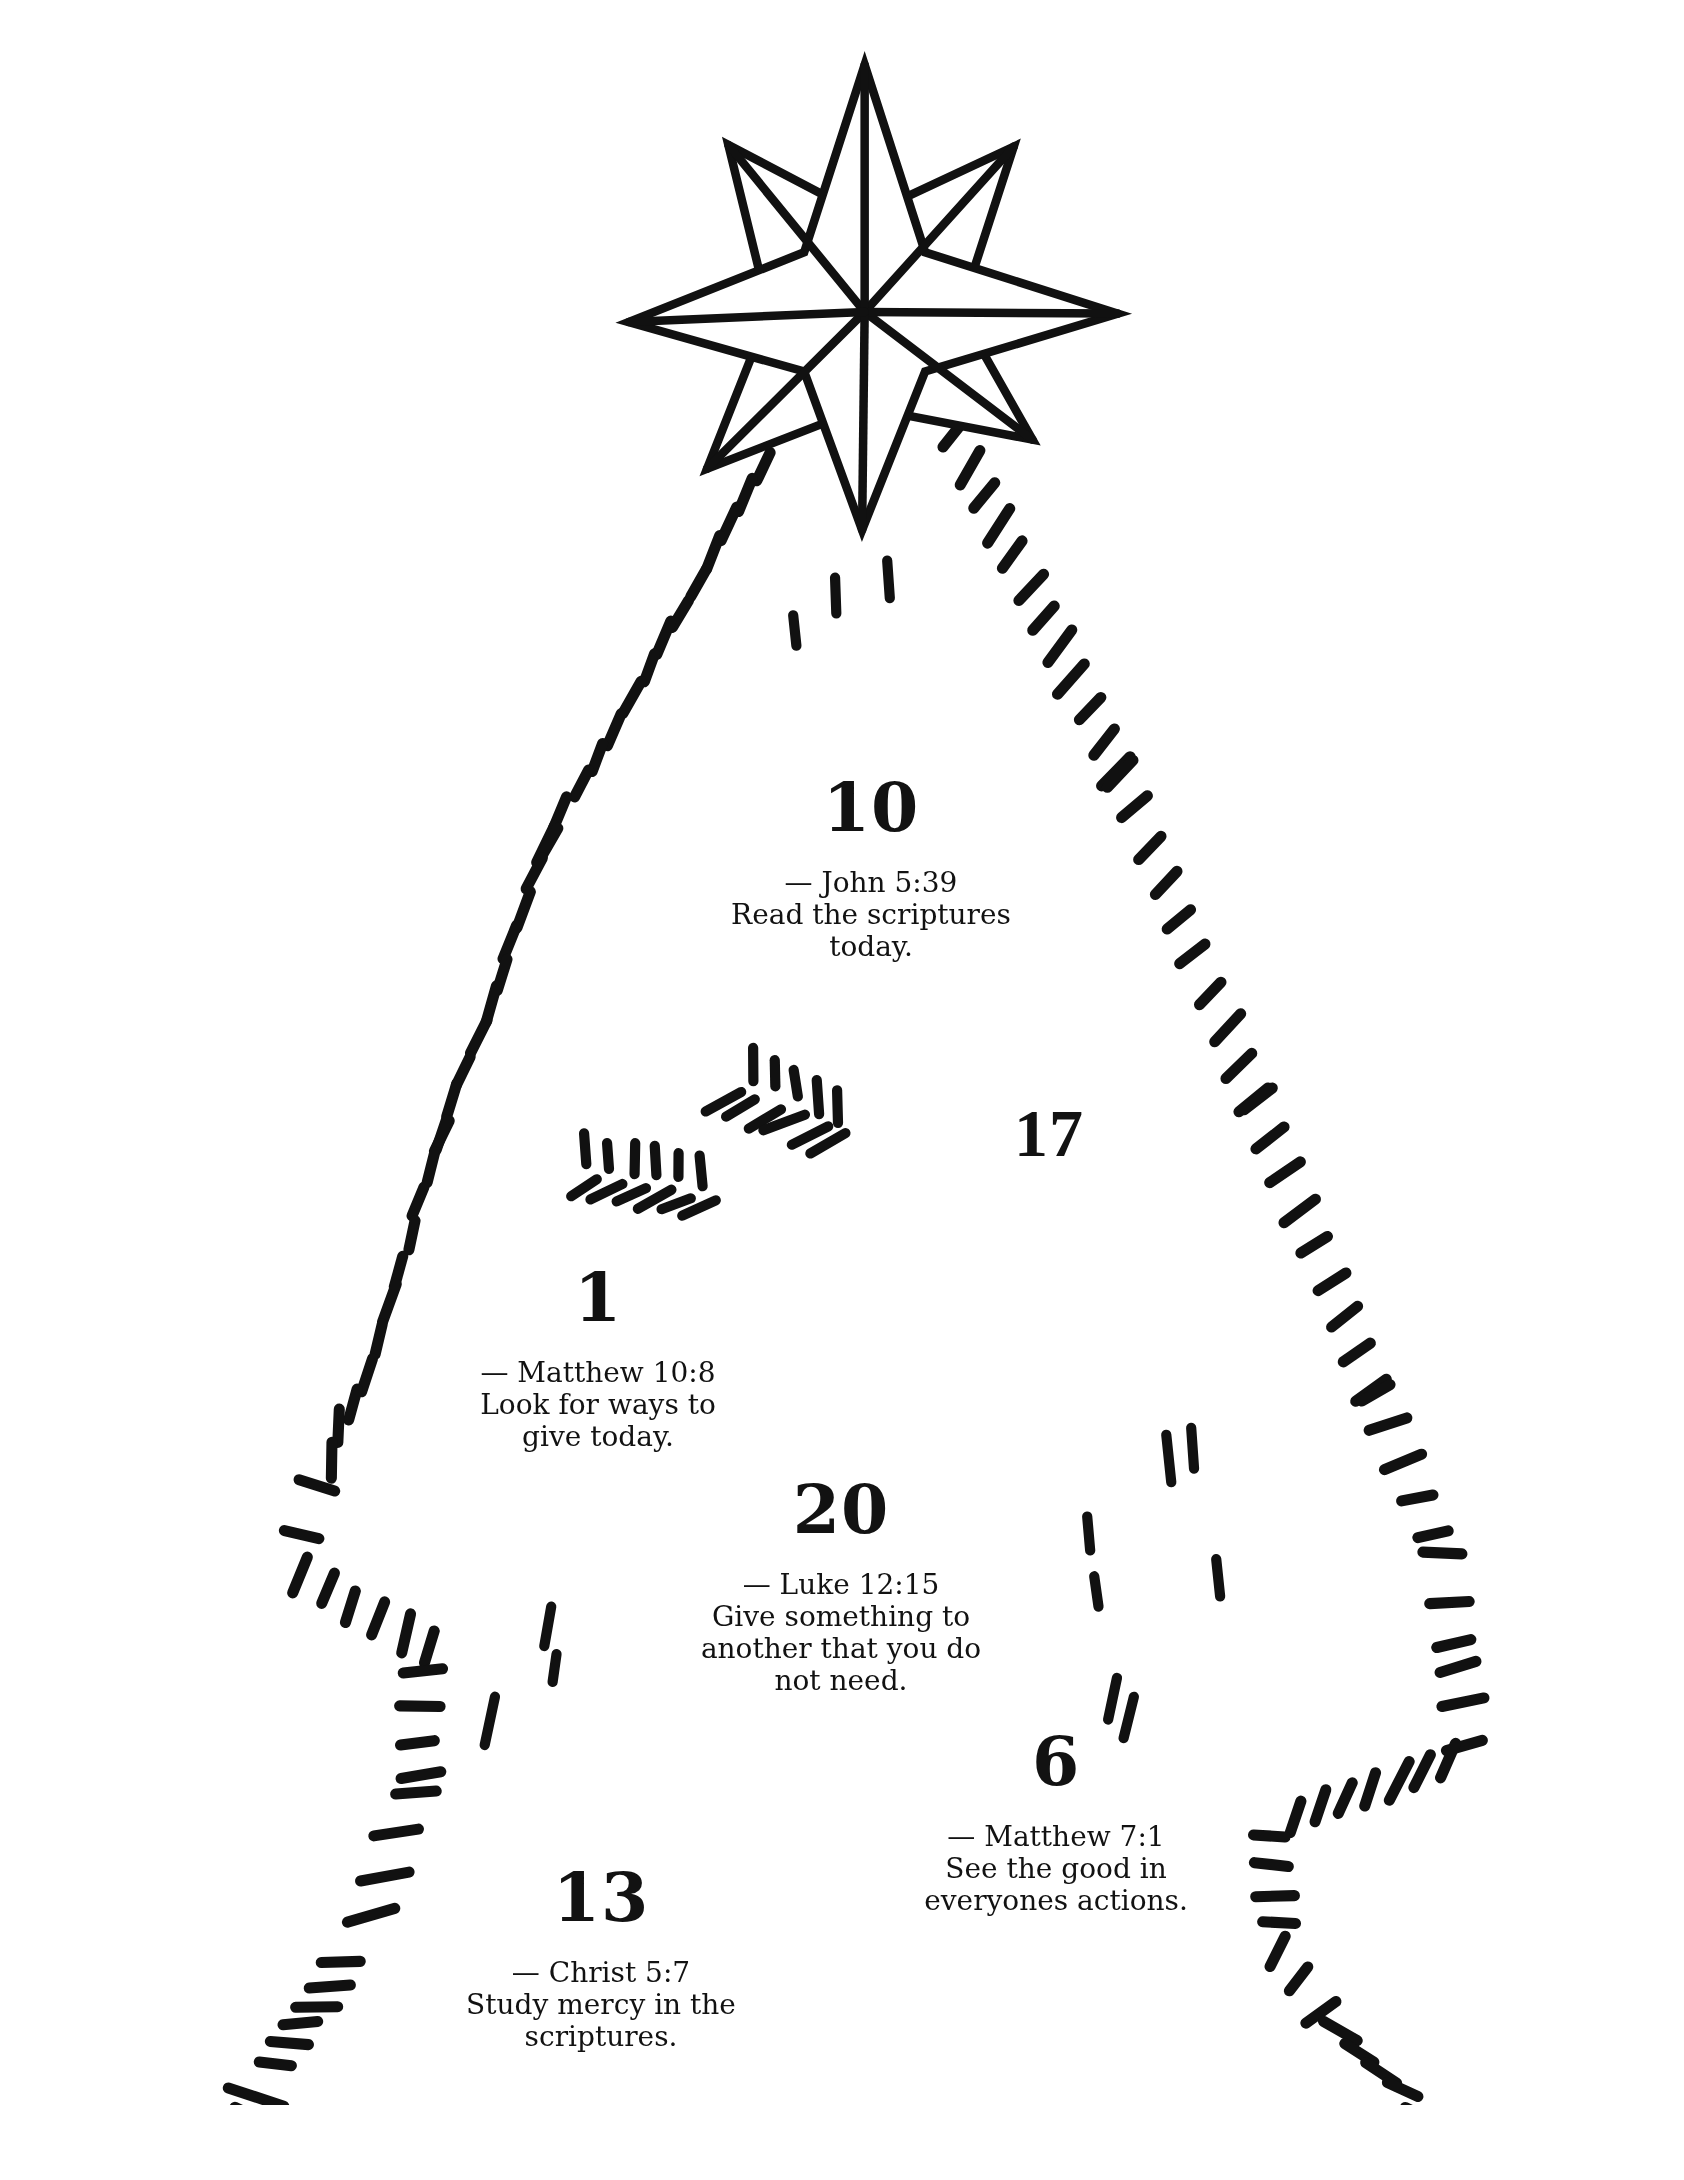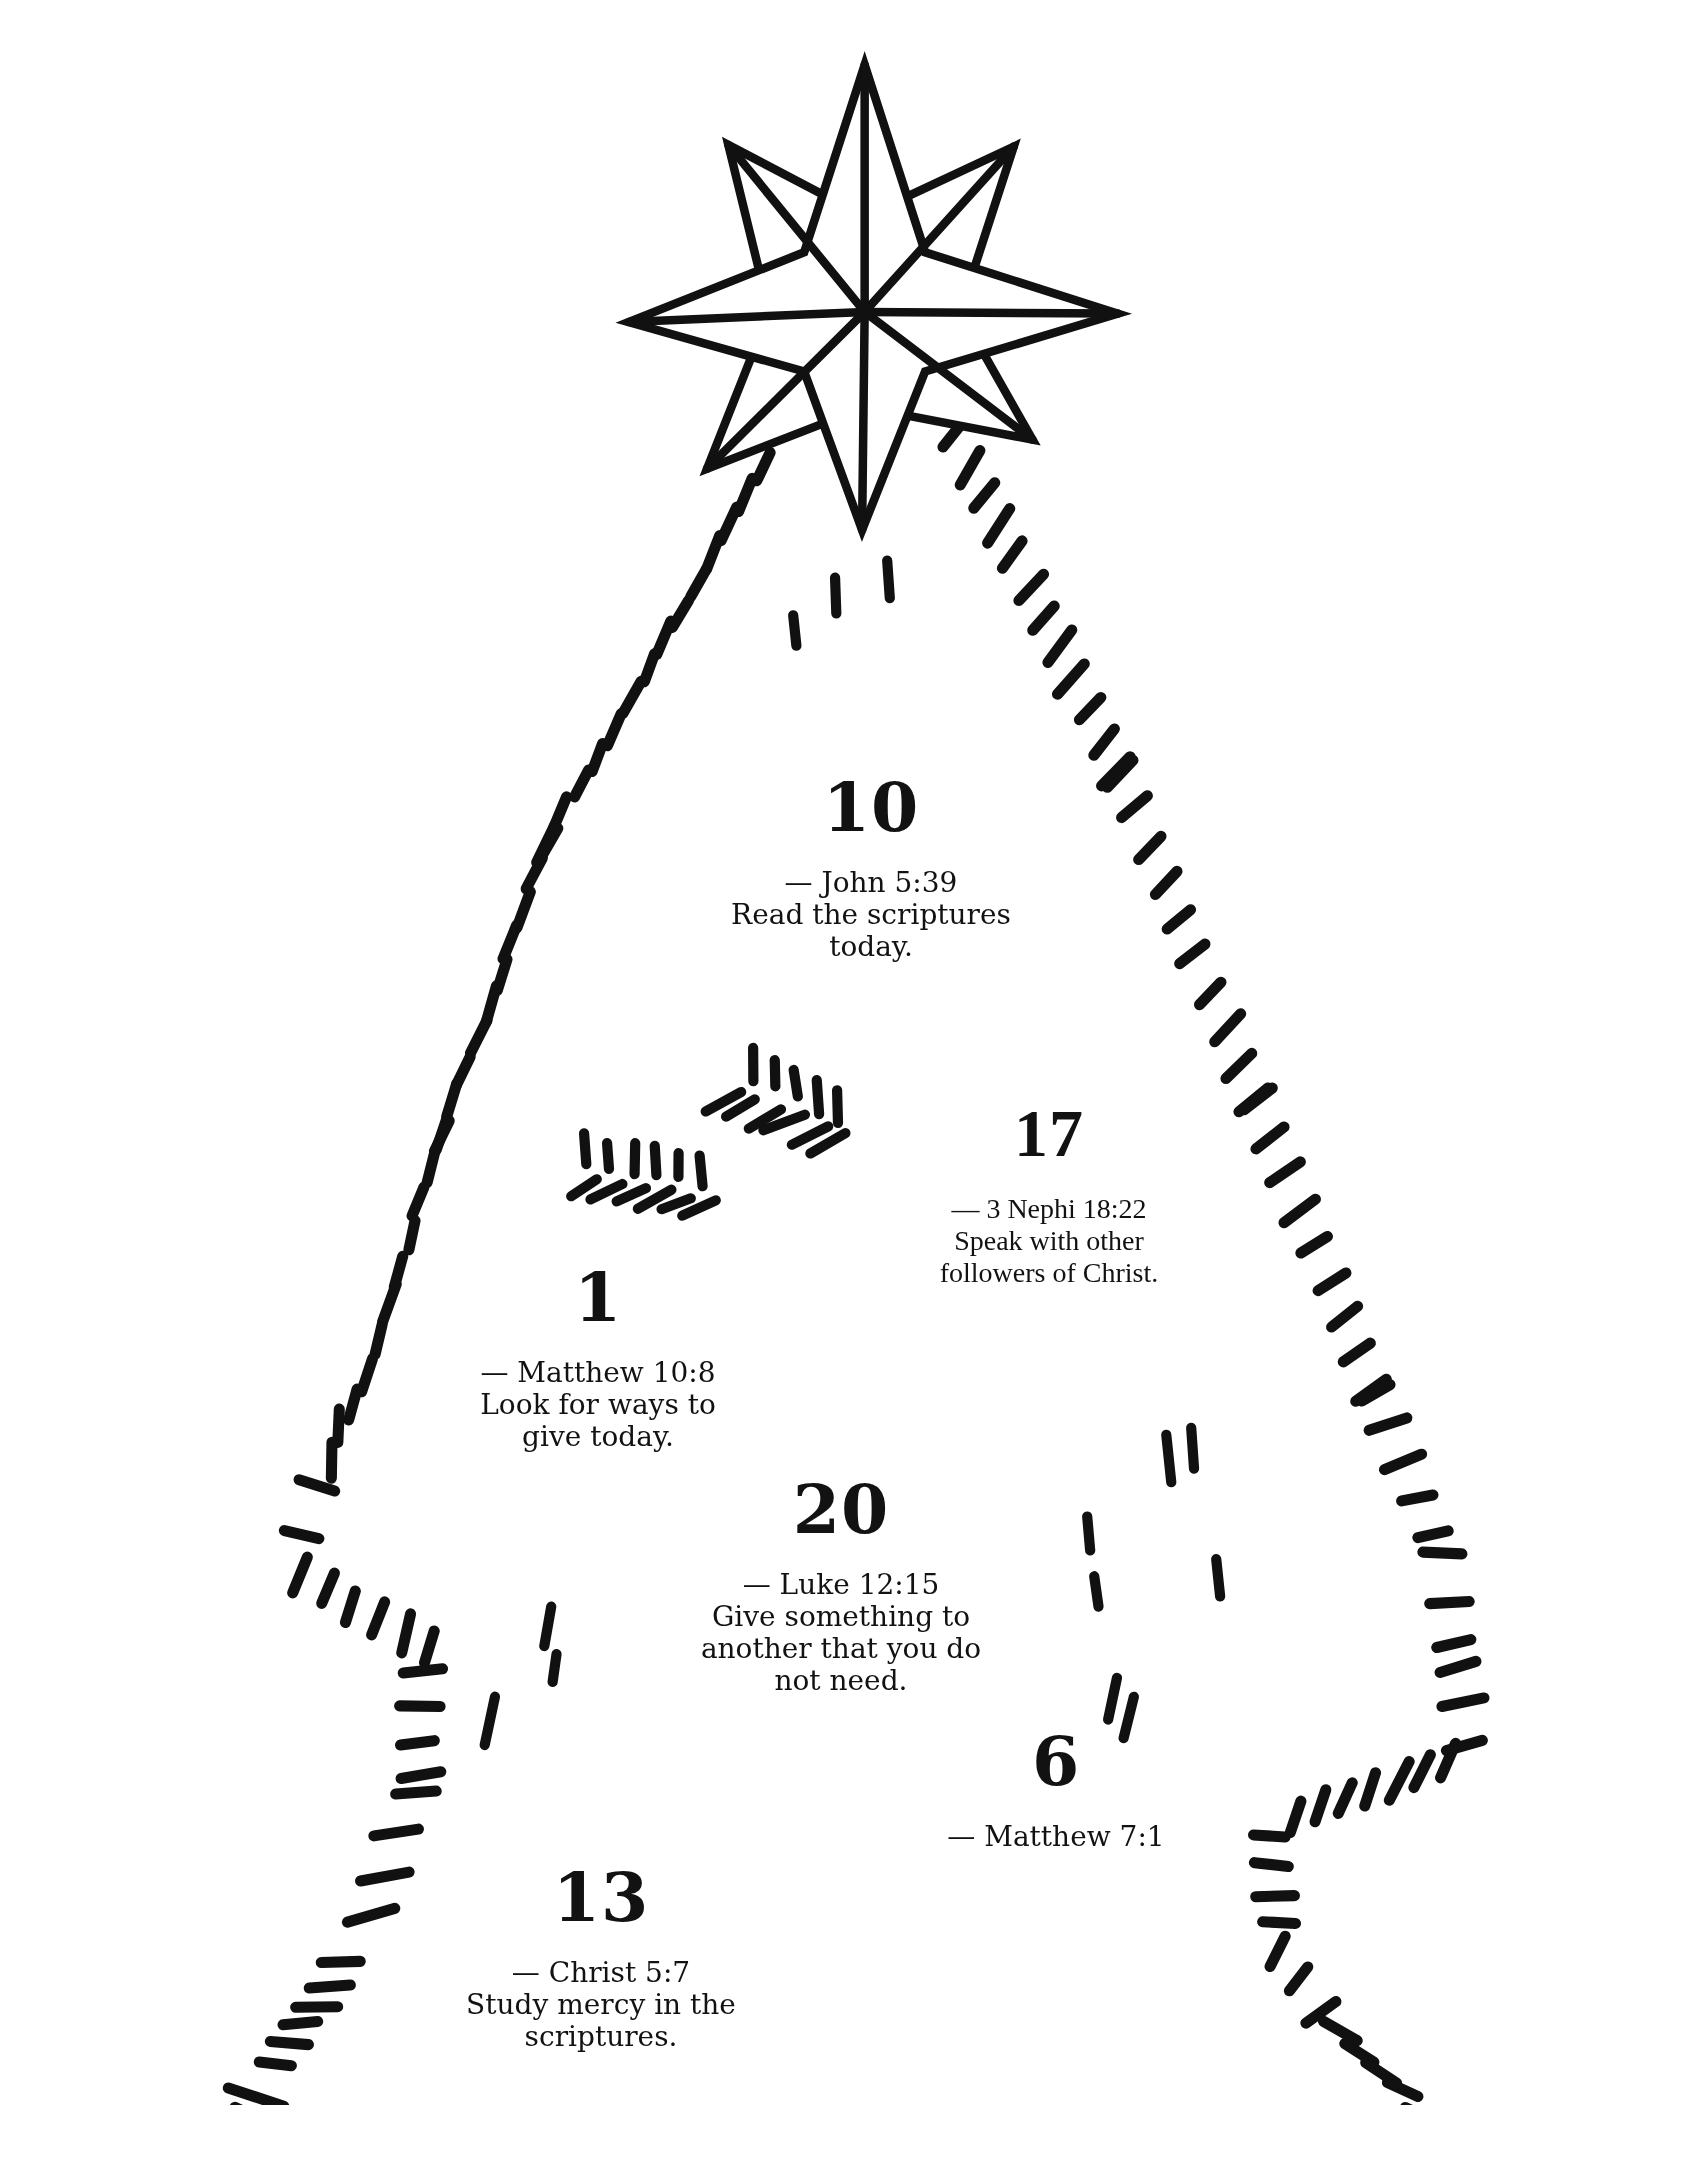--- a/index.html
+++ b/index.html
@@ -222,25 +222,20 @@
     <div class="num">10</div>
     <div class="body">
       <div class="ref">— John 5:39</div>
       <div class="action">Read the scriptures
 today.</div>
     </div>
   </div>
 
   <div class="entry" style="left:1049px;top:1099px;font-family:Liberation Serif, serif;">
     <div class="num">17</div>
-    <div class="body">
-      <div class="ref">— 3 Nephi 18:22</div>
-      <div class="action">Speak with other
-followers of Christ.</div>
-    </div>
   </div>
 
   <div class="entry" style="left:598px;top:1263px;">
     <div class="num">1</div>
     <div class="body">
       <div class="ref">— Matthew 10:8</div>
       <div class="action">Look for ways to
 give today.</div>
     </div>
   </div>
@@ -252,20 +247,22 @@
       <div class="action">Give something to
 another that you do
 not need.</div>
     </div>
   </div>
 
   <div class="entry" style="left:1056px;top:1727px;">
     <div class="num">6</div>
     <div class="body">
       <div class="ref">— Matthew 7:1</div>
+      <div class="action">See the good in
+everyones actions.</div>
     </div>
   </div>
 
   <div class="entry" style="left:601px;top:1863px;">
     <div class="num">13</div>
     <div class="body">
       <div class="ref">— Christ 5:7</div>
       <div class="action">Study mercy in the
 scriptures.</div>
     </div>

